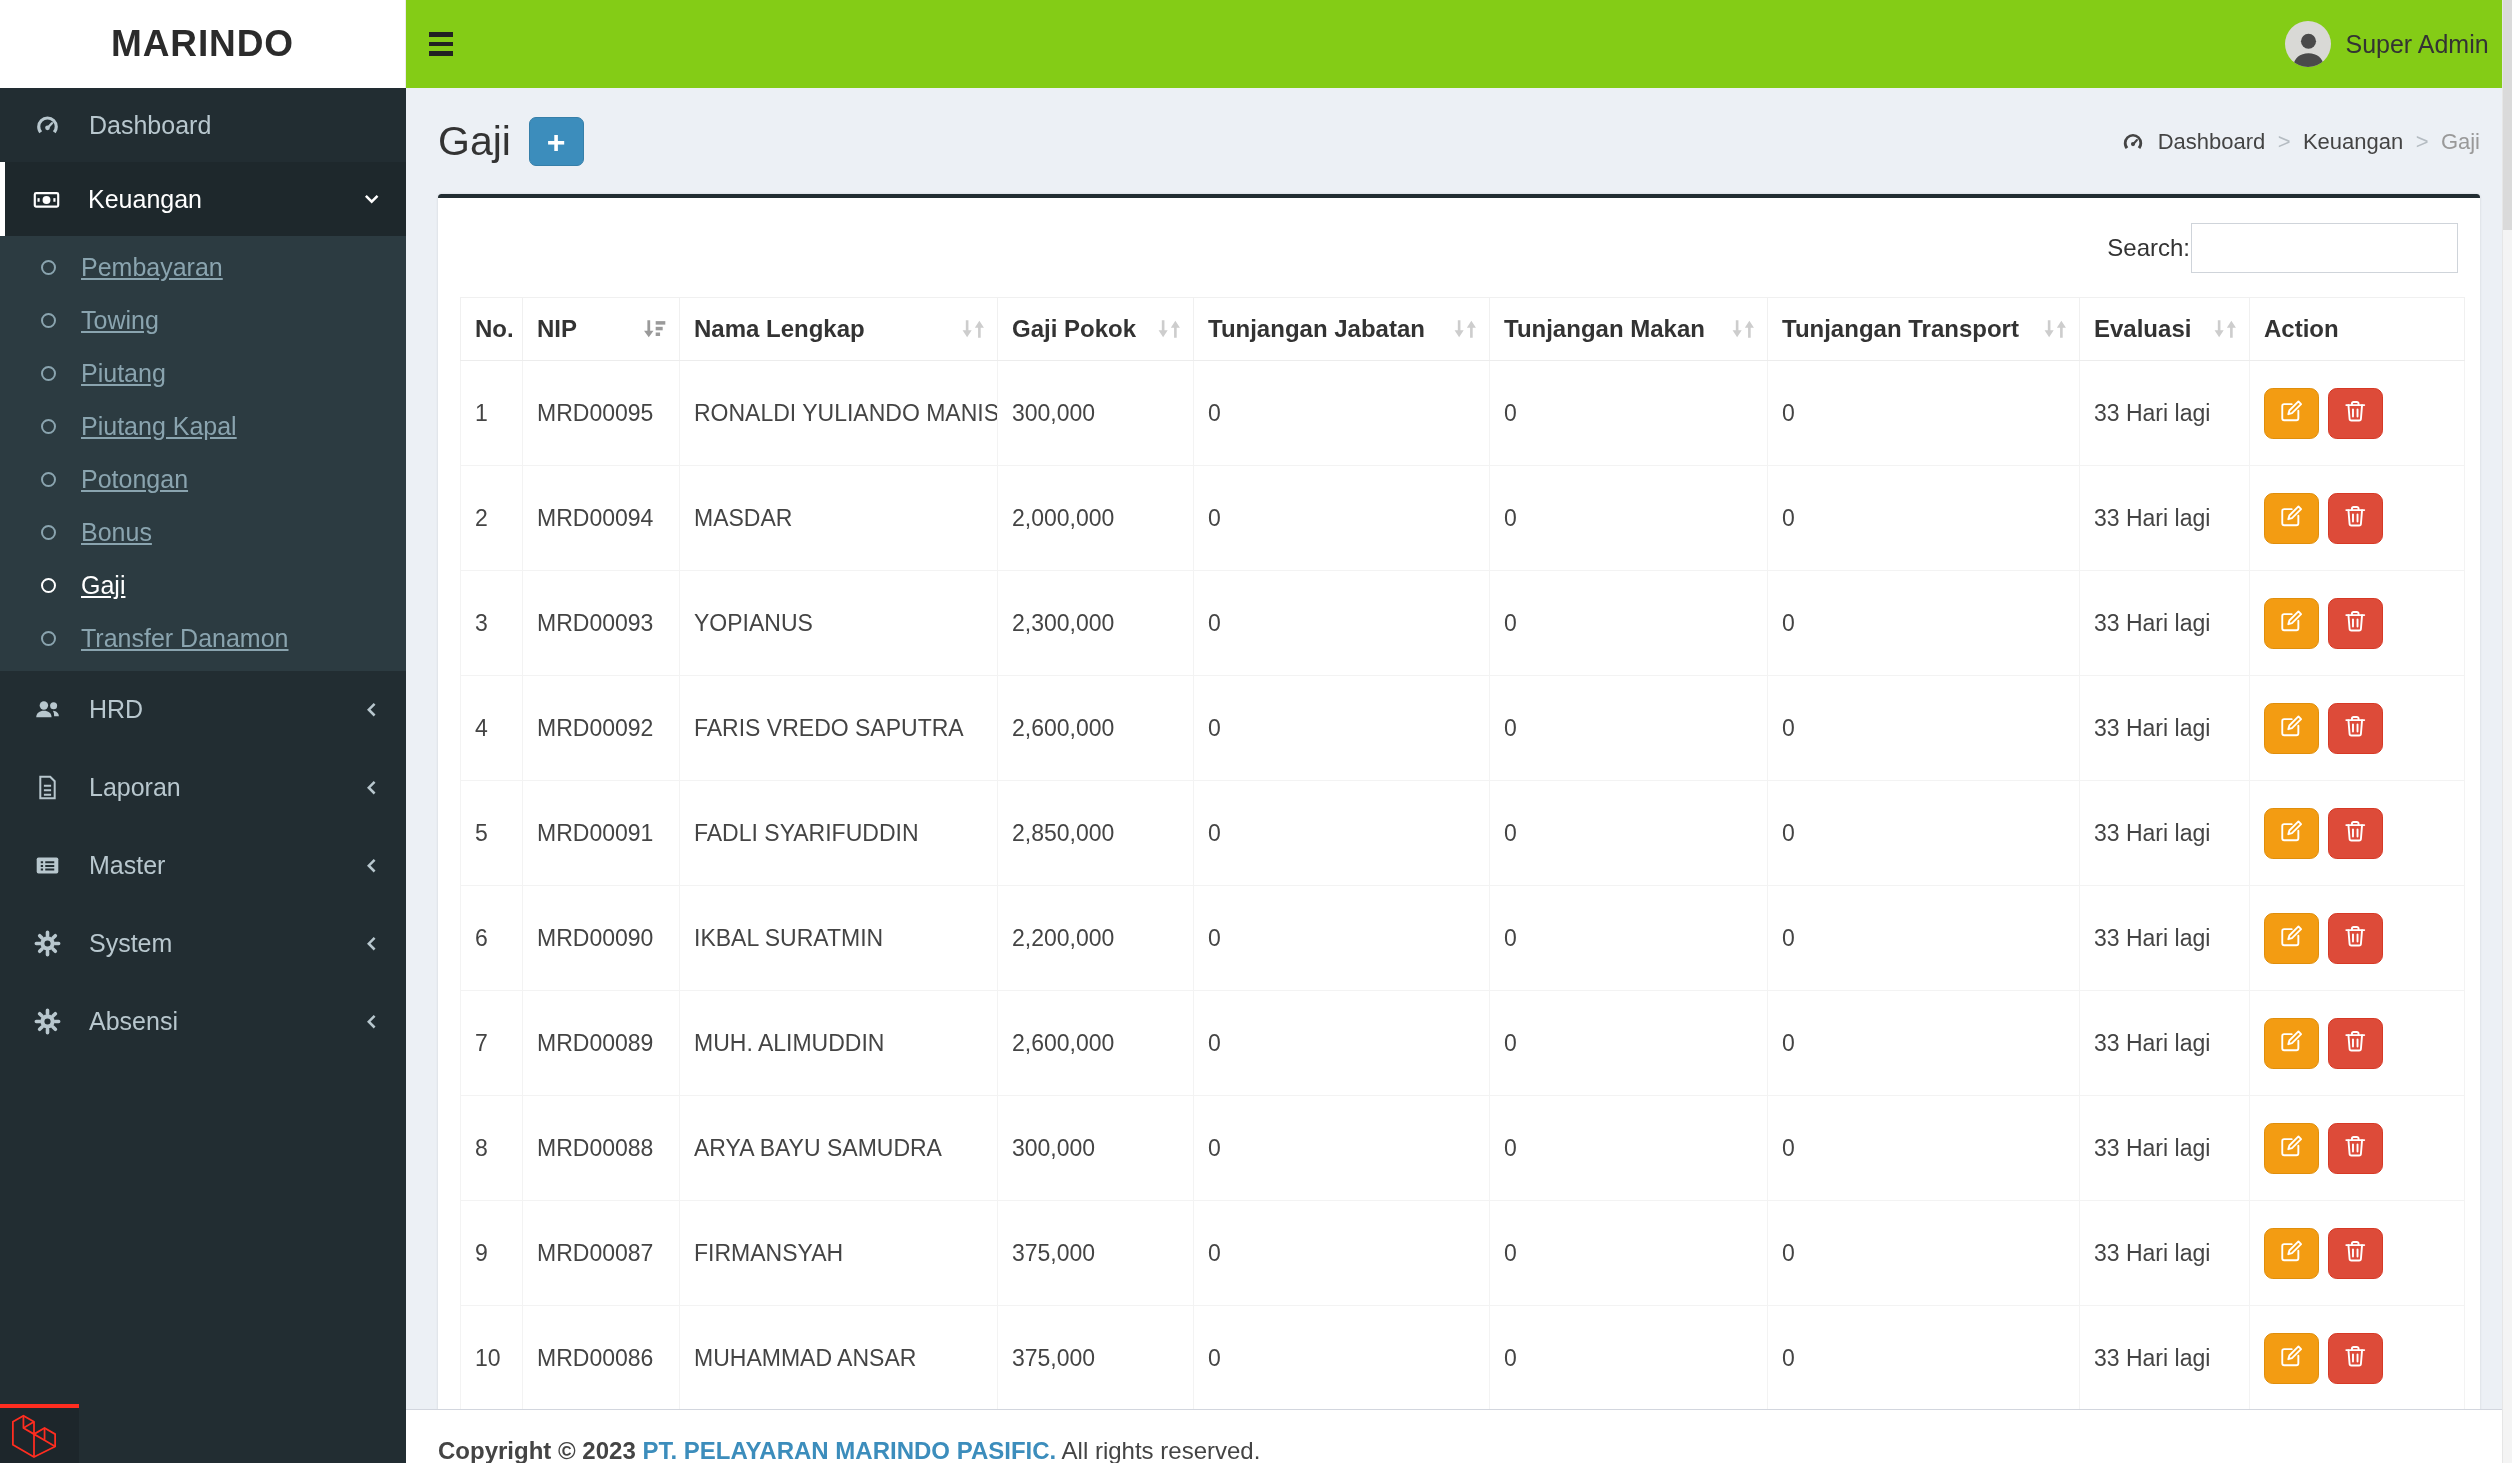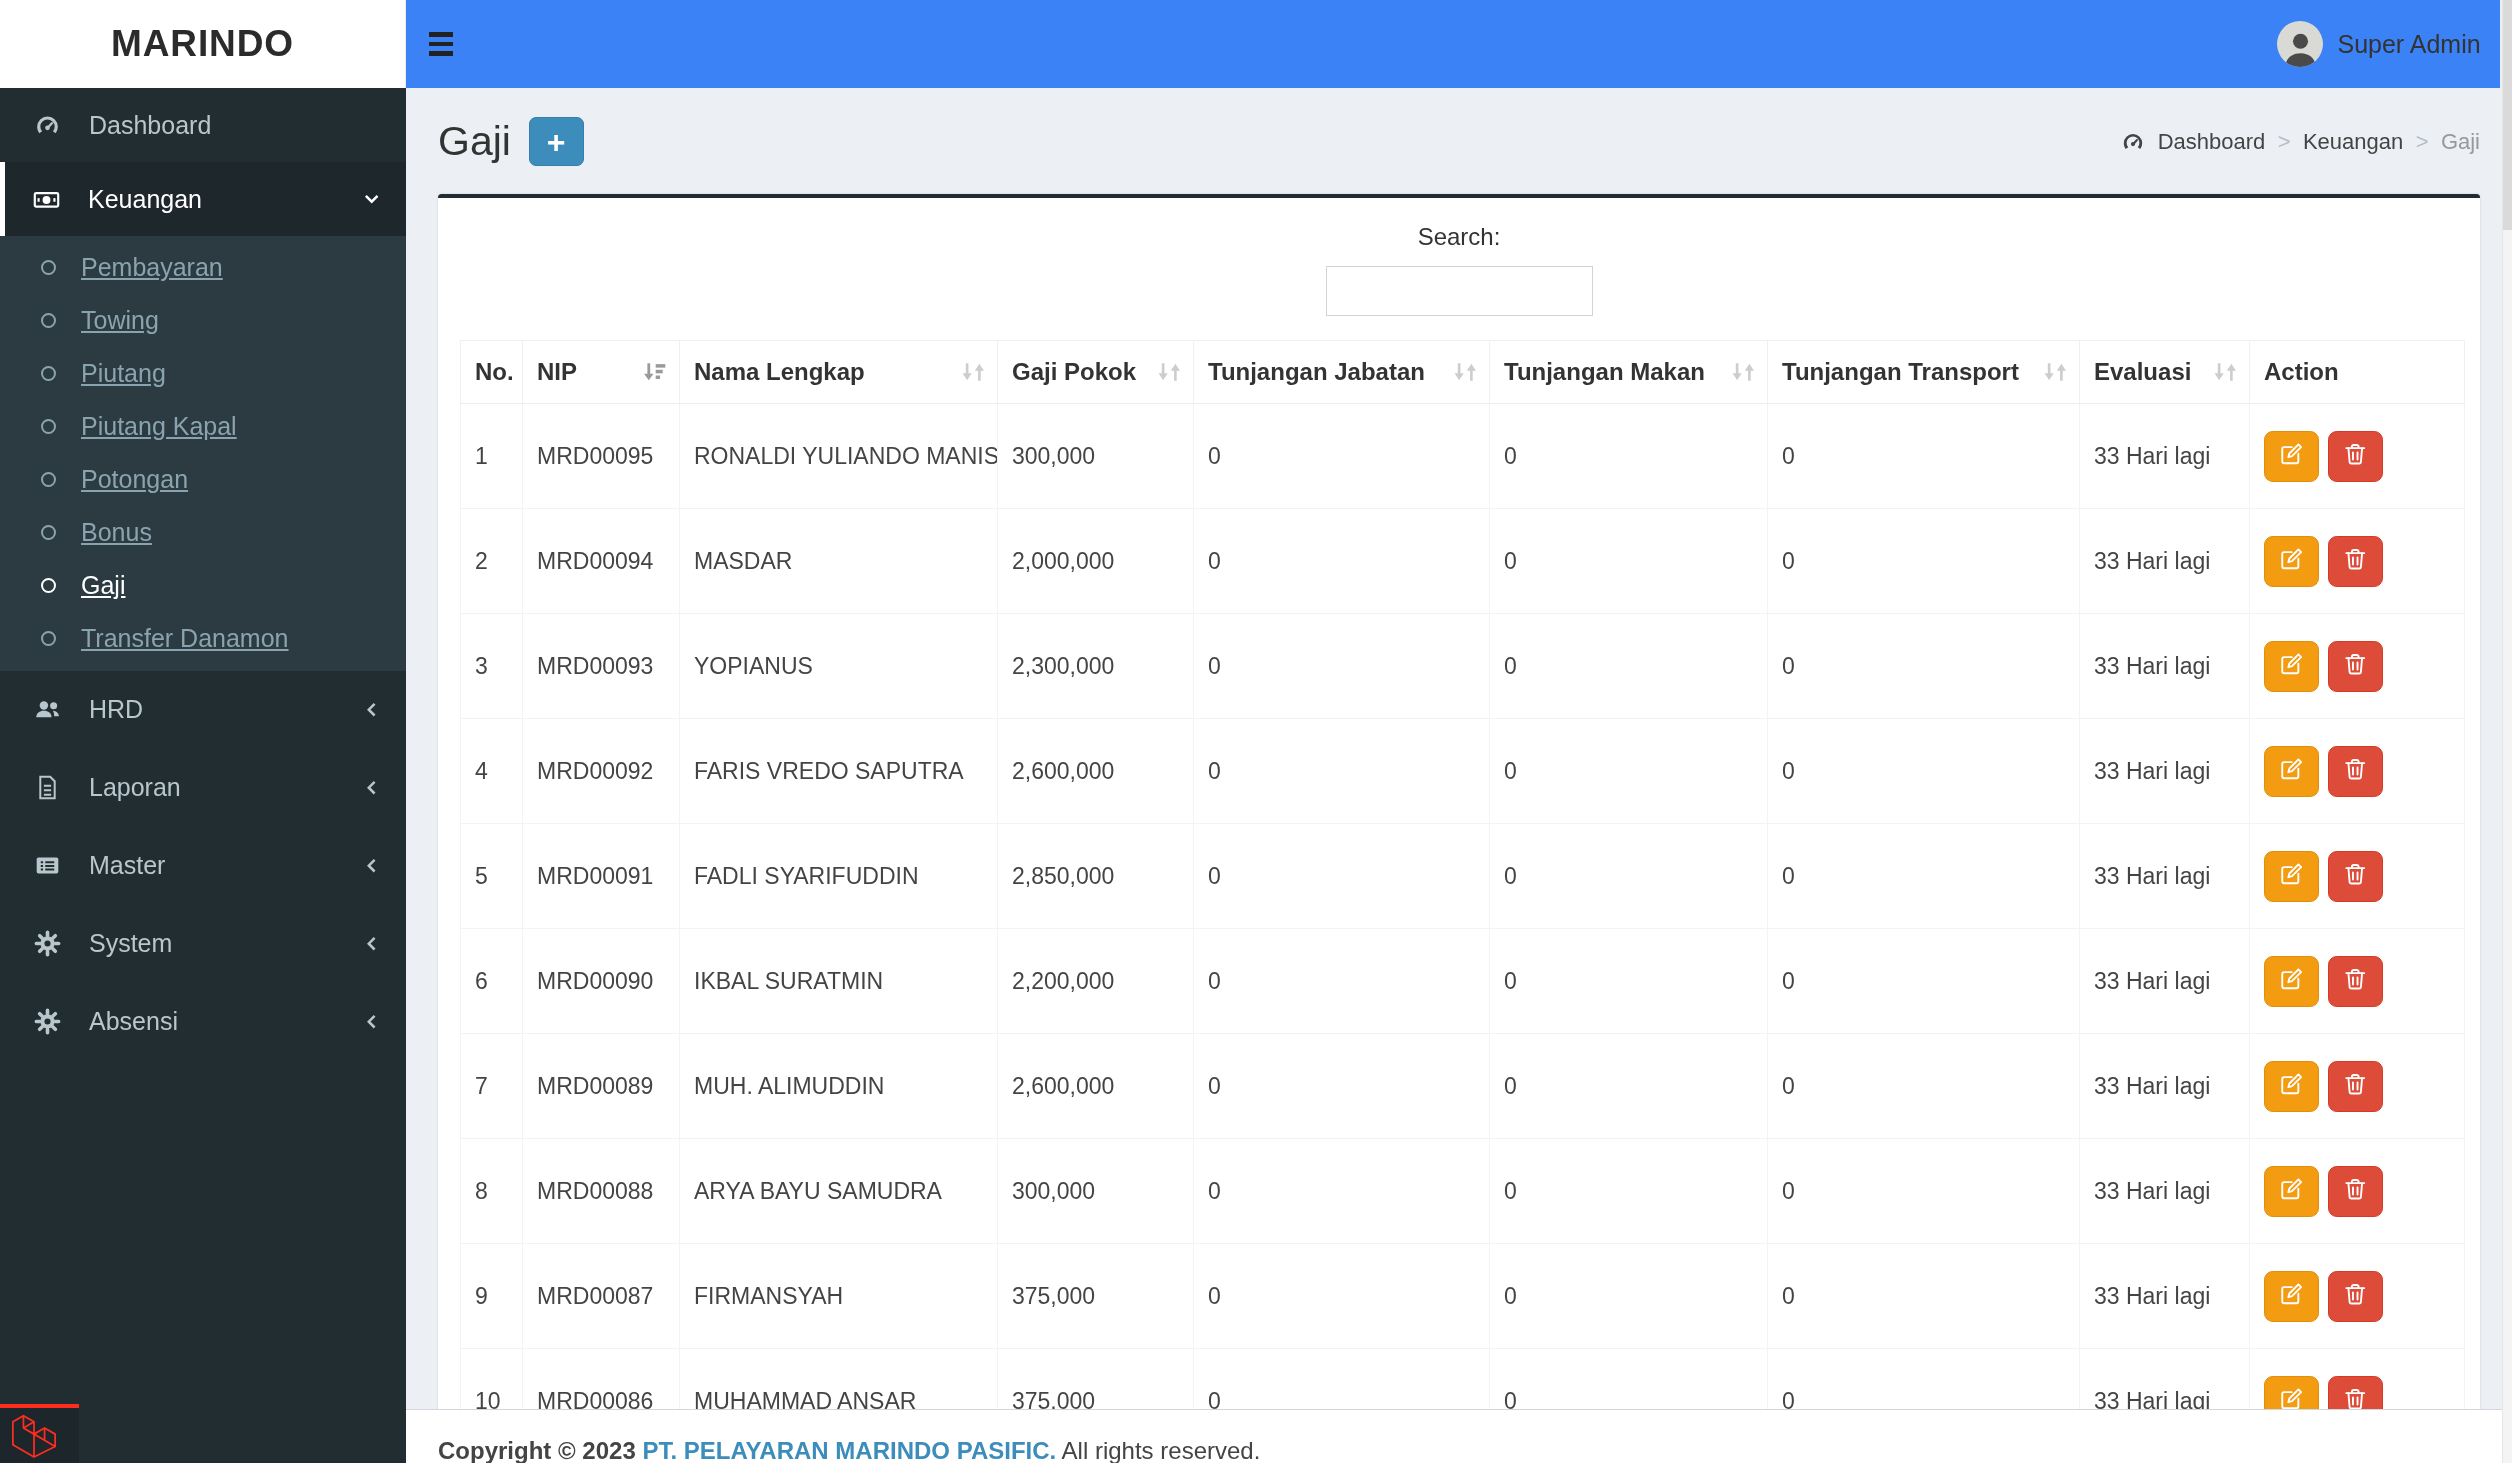--- a/index.html
+++ b/index.html
@@ -19,21 +19,21 @@
   .mi-icon svg { width:27px; height:27px; }
   .chevron { margin-left:auto; display:flex; }
   .chevron svg { width:19.4px; height:19.4px; }
   .menu-item.active-parent { background:#1e282c; color:#fff; border-left:5.3px solid #ffffff; padding-left:28px; }
   .submenu { background:#2c3b41; padding:5.3px 0; }
   .subitem { display:flex; align-items:center; height:53px; padding-left:41px; color:#8aa4af; font-size:25px; cursor:pointer;text-decoration:underline; }
   .subitem .circle-icon { width:15px; height:15px; border:2.6px solid currentColor; border-radius:50%; margin-right:25px; flex:none; }
   .subitem.active { color:#ffffff; }
 
   
-  .topbar { position:absolute; left:406px; top:0; right:12px; height:88px; background:#3b82f6; z-index:4; }
+  .topbar { position:absolute; left:406px; top:0; right:4px; height:88px; background:#84cc16; z-index:4; }
   .hamburger { position:absolute; left:19.4px; top:50%; transform:translateY(-50%); width:48px; height:48px;
                background:none; border:none; display:flex; flex-direction:column; justify-content:center; gap:5.3px; cursor:pointer; padding-left:3.5px; }
   .hamburger span { width:24px; height:4.4px; background:#222; }
   .user-menu { position:absolute; right:19.4px; top:0; height:100%; display:flex; align-items:center; gap:14px;
                font-size:25px; color:#333; cursor:pointer; }
   .avatar { width:46px; height:46px; border-radius:50%; background:#d9d9d6; overflow:hidden; display:flex; align-items:flex-end; justify-content:center; flex:none; }
   .avatar svg { width:39px; height:39px; }
 
   
   .content { position:absolute; left:406px; top:88px; right:0; bottom:0; background:#ecf0f5; padding:28px 32px 0; }
@@ -43,21 +43,21 @@
                 color:#fff; font-size:32px; font-weight:bold; display:flex; align-items:center; justify-content:center; cursor:pointer; line-height:1; }
   .breadcrumb { margin-left:auto; display:flex; align-items:center; gap:12.4px; font-size:22px; color:#444; }
   .breadcrumb .bc-link { cursor:pointer; }
   .breadcrumb .sep { color:#b5bcc2; }
   .breadcrumb .current { color:#999; }
   .bc-icon svg { width:24px; height:24px; fill:#444; display:block; }
 
   .card { margin-top:26.5px; background:#fff; border-top:4.4px solid #222d32; border-radius:3.5px;
           box-shadow:0 0.9px 2.6px rgba(0,0,0,.12); padding:22px 22px 17.7px; }
 
-  .search-row { display:flex; justify-content:flex-end; align-items:center; gap:15px; margin:3.5px 0 24px; font-size:24px; color:#333;flex-direction:column; }
+  .search-row { display:flex; justify-content:flex-end; align-items:center; gap:1px; margin:3.5px 0 24px; font-size:24px; color:#333; }
   .search-input { width:267px; height:50px; border:1.8px solid #cfd4da; font-size:23px; padding:0 10.6px; outline:none; background:#fff; }
 
   
   table { width:100%; border-collapse:collapse; table-layout:fixed; }
   th { text-align:left; font-size:24px; font-weight:bold; color:#333; padding:17px 14px;
        border:0.9px solid #f0f0f0; border-bottom:1.8px solid #ececec; position:relative; background:#fff; }
   th.sortable { cursor:pointer; }
   .sort-icon { position:absolute; right:10.6px; top:50%; transform:translateY(-50%); display:flex; }
   .sort-icon svg { width:26.5px; height:21px; }
   td { font-size:23px; color:#444; padding:26.5px 14px; border:0.9px solid #f3f3f3; vertical-align:middle;

